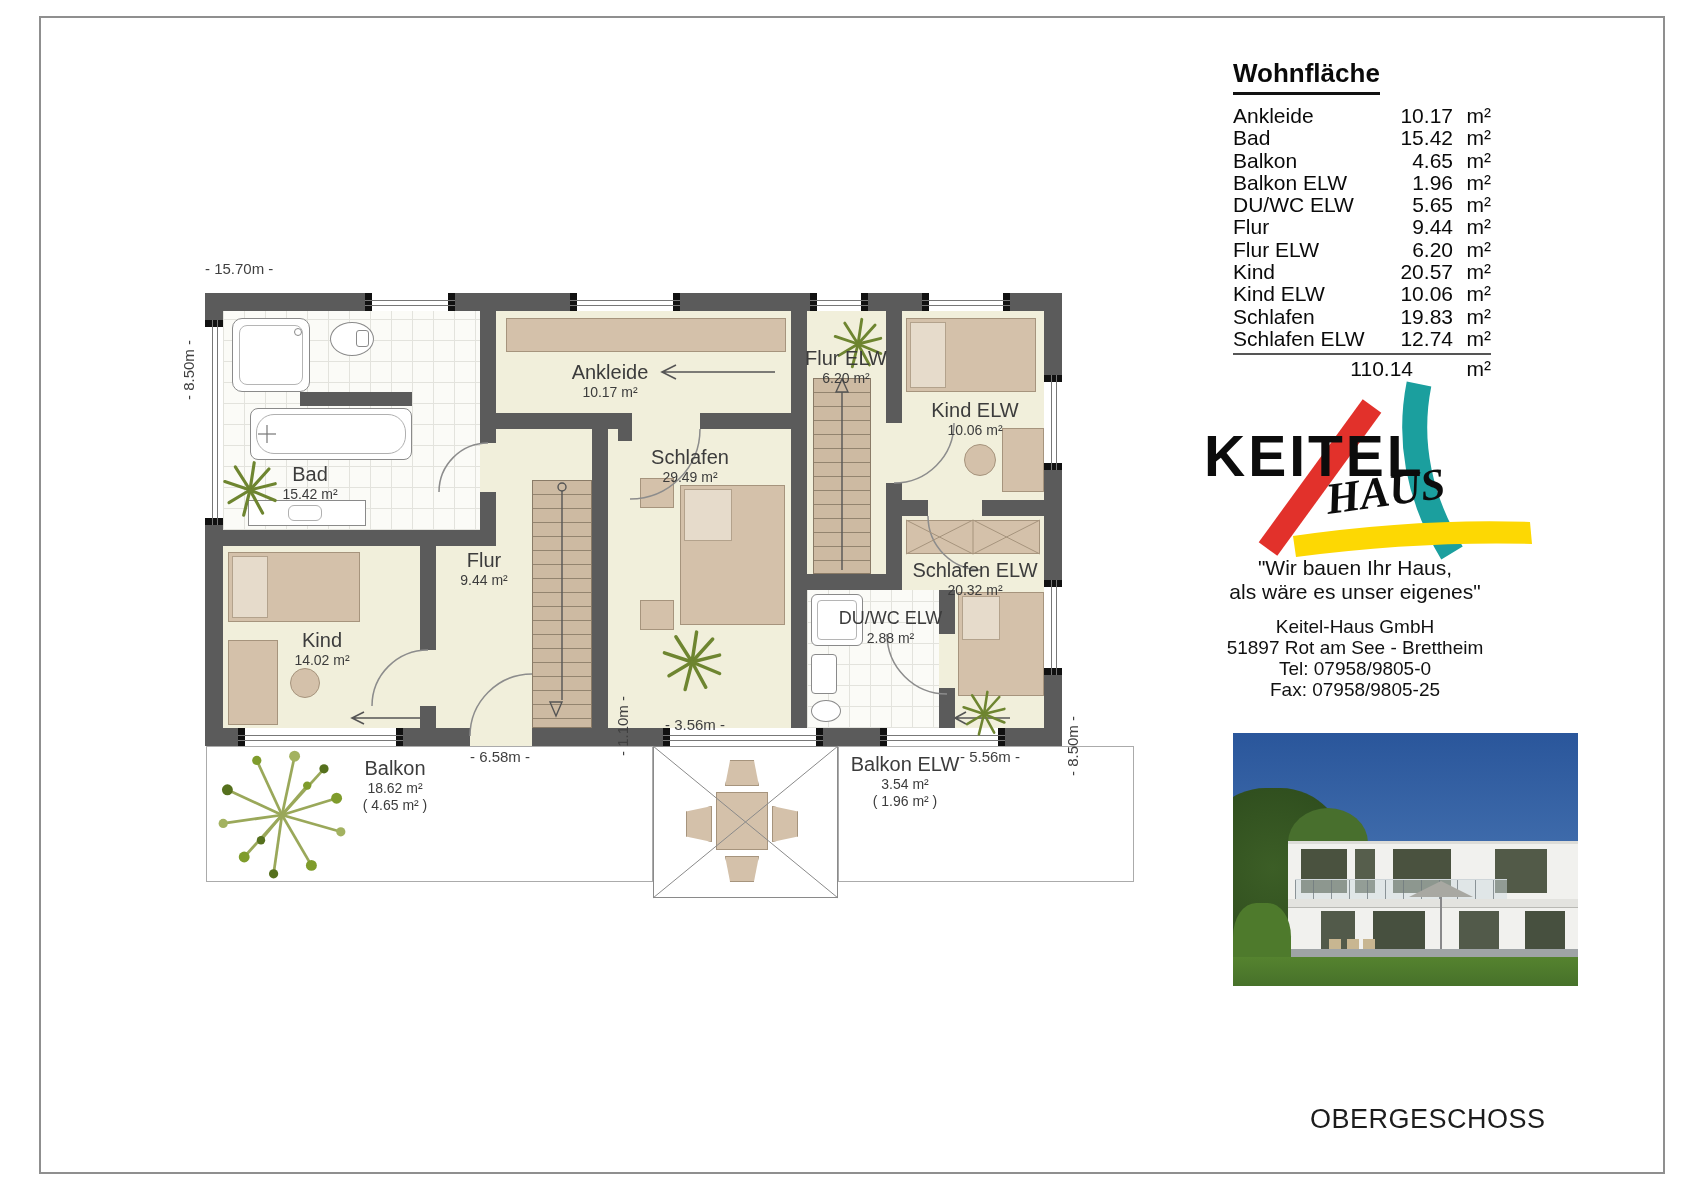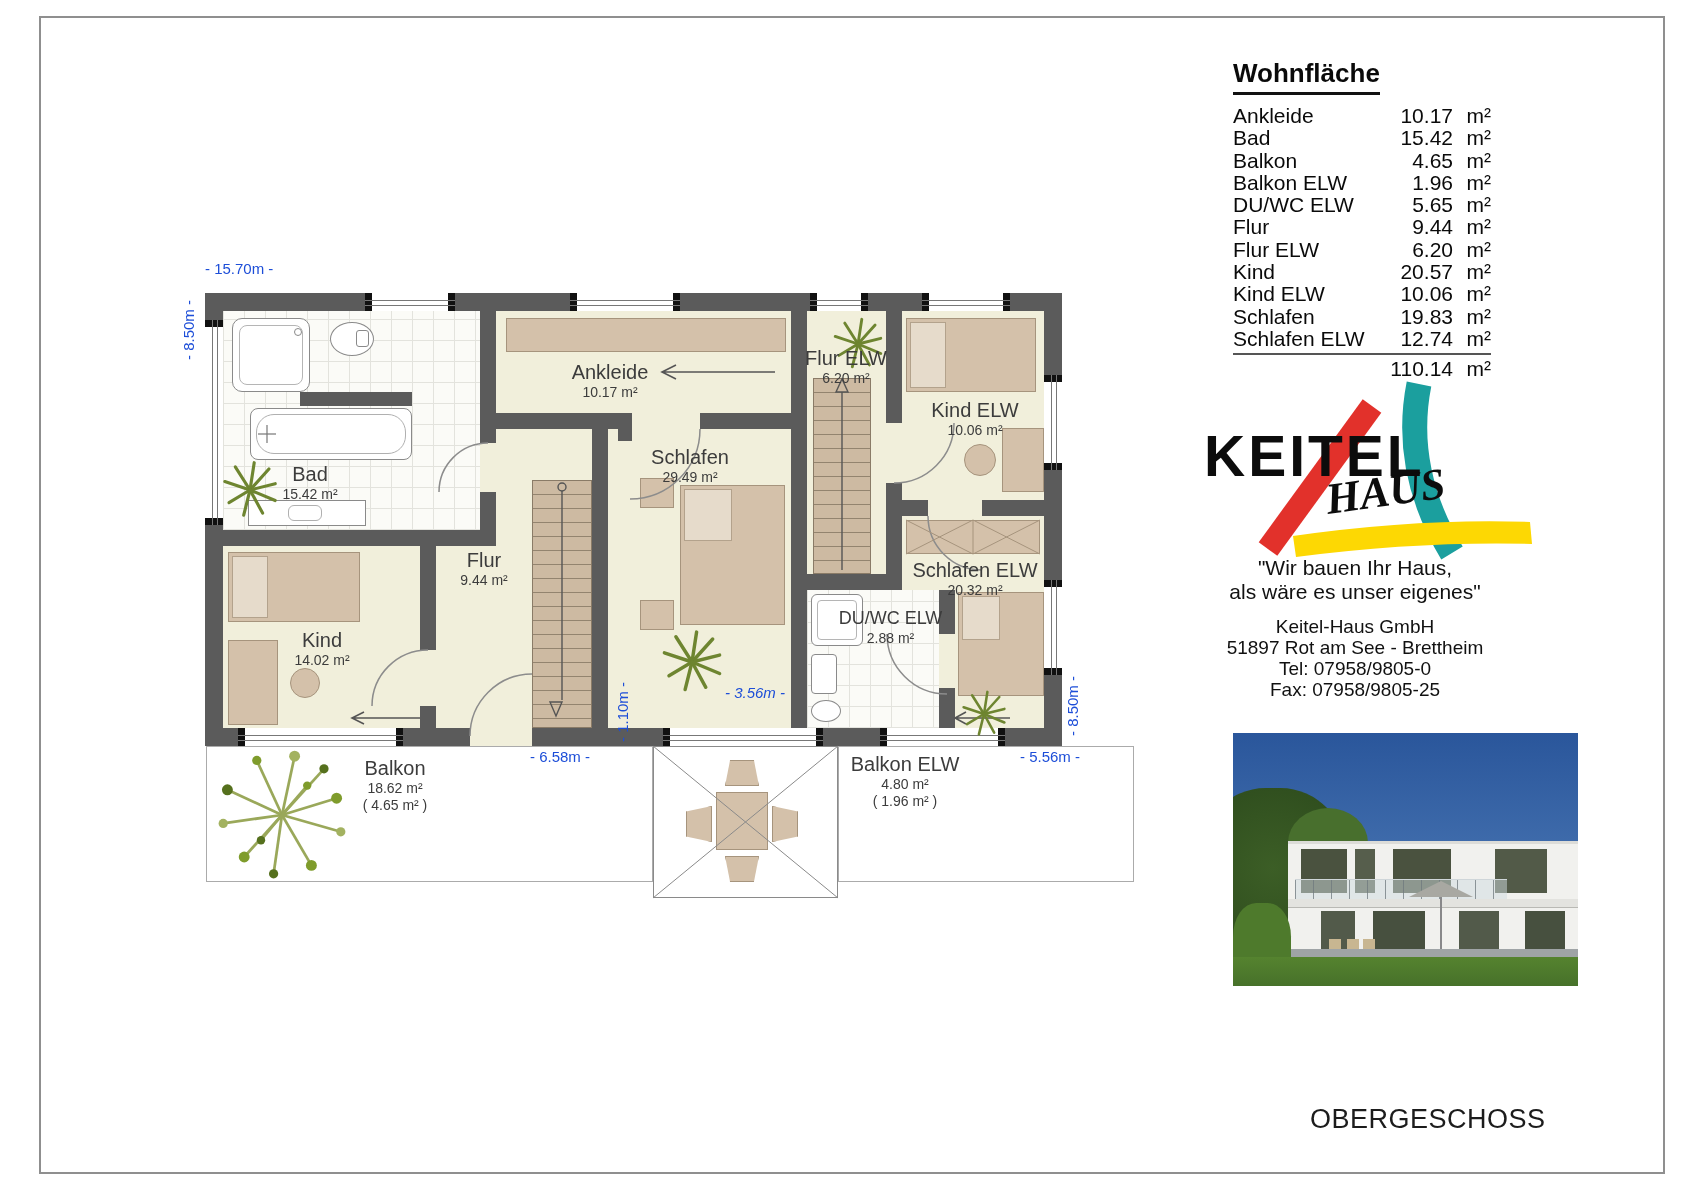--- a/index.html
+++ b/index.html
@@ -19,31 +19,31 @@
   .win-v::before{content:'';position:absolute;top:0;bottom:0;left:7px;width:4px;border-left:1px solid #777;border-right:1px solid #777;}
   .gap{position:absolute;background:#f1efdb;}
   .furn{position:absolute;background:#d4c1aa;border:1px solid #a6947d;box-sizing:border-box;}
   .furn-light{position:absolute;background:#e6dbcb;border:1px solid #b3a28c;box-sizing:border-box;}
   .fix{position:absolute;background:#fff;border:1px solid #8a8a8a;box-sizing:border-box;}
   .stair{position:absolute;background:repeating-linear-gradient(180deg,#cdbaa2 0 13px,#93846f 13px 14px);border:1px solid #8a7b67;box-sizing:border-box;}
   .balc{position:absolute;background:#fff;border:1px solid #ababab;box-sizing:border-box;}
   .room-label{position:absolute;color:#3c3c3c;text-align:center;line-height:1.2;z-index:30;}
   .room-label .rname{font-size:20px;white-space:nowrap;}
   .room-label .area{font-size:14px;white-space:nowrap;}
-  .dim{position:absolute;color:#1d4ed8;font-size:15px;white-space:nowrap;z-index:30;text-align:right;}
+  .dim{position:absolute;color:#404040;font-size:15px;white-space:nowrap;z-index:30;text-align:left;}
   .dim.v{writing-mode:vertical-rl;transform:rotate(180deg);}
   .ovl{position:absolute;left:0;top:0;z-index:25;pointer-events:none;}
   .z1{z-index:1}.z2{z-index:5}.z3{z-index:10}.z4{z-index:15}
   .wtable{position:absolute;left:1233px;top:58px;width:258px;color:#0a0a0a;}
   .wtitle{font-size:26px;font-weight:bold;border-bottom:3px solid #111;display:inline-block;padding-bottom:3px;margin-bottom:10px;}
   .trow{display:flex;font-size:21px;line-height:22.3px;}
   .trow .tlabel{flex:1;}
   .trow .tval{width:64px;text-align:right;}
   .trow .tunit{width:38px;text-align:right;}
-  .tsep{border-top:2px solid #555;margin-top:3px;padding-top:3px;}
+  .tsep{border-top:2px solid #555;margin-top:3px;padding-top:3px;gap:40px;}
   .brandtxt{position:absolute;left:1205px;width:300px;text-align:center;color:#111;}
   .slogan{font-size:21px;}
   .addr{font-size:19px;}
   .photo{position:absolute;left:1233px;top:733px;width:345px;height:253px;overflow:hidden;}
   .footer{position:absolute;left:1310px;color:#1c1c1c;font-size:27px;letter-spacing:.5px;}
 </style>
 </head>
 <body>
 
 <div class="page">
@@ -287,28 +287,28 @@
     <div class="rname" style="font-size:18px;">DU/WC ELW</div>
     <div class="area">2.88 m²</div>
   </div>
   <div class="room-label" style="left:345px;top:756px;width:100px;">
     <div class="rname">Balkon</div>
     <div class="area">18.62 m²</div>
     <div class="area">( 4.65 m² )</div>
   </div>
   <div class="room-label" style="left:845px;top:752px;width:120px;">
     <div class="rname">Balkon ELW</div>
-    <div class="area">4.80 m²</div>
+    <div class="area">3.54 m²</div>
     <div class="area">( 1.96 m² )</div>
   </div>
 
   <div class="dim" style="left:205px;top:260px;">- 15.70m -</div>
   <div class="dim v" style="left:180px;top:300px;height:100px;">- 8.50m -</div>
   <div class="dim v" style="left:1064px;top:676px;height:100px;">- 8.50m -</div>
-  <div class="dim" style="left:665px;top:684px;width:120px;font-style:italic;">- 3.56m -</div>
+  <div class="dim" style="left:665px;top:716px;width:120px;">- 3.56m -</div>
   <div class="dim v" style="left:614px;top:682px;height:74px;">- 1.10m -</div>
   <div class="dim" style="left:470px;top:748px;width:120px;">- 6.58m -</div>
   <div class="dim" style="left:960px;top:748px;width:120px;">- 5.56m -</div>
 
   <div class="wtable">
     <div class="wtitle">Wohnfläche</div>
     <div class="trow">
         <span class="tlabel">Ankleide</span>
         <span class="tval">10.17</span>
         <span class="tunit">m²</span>

